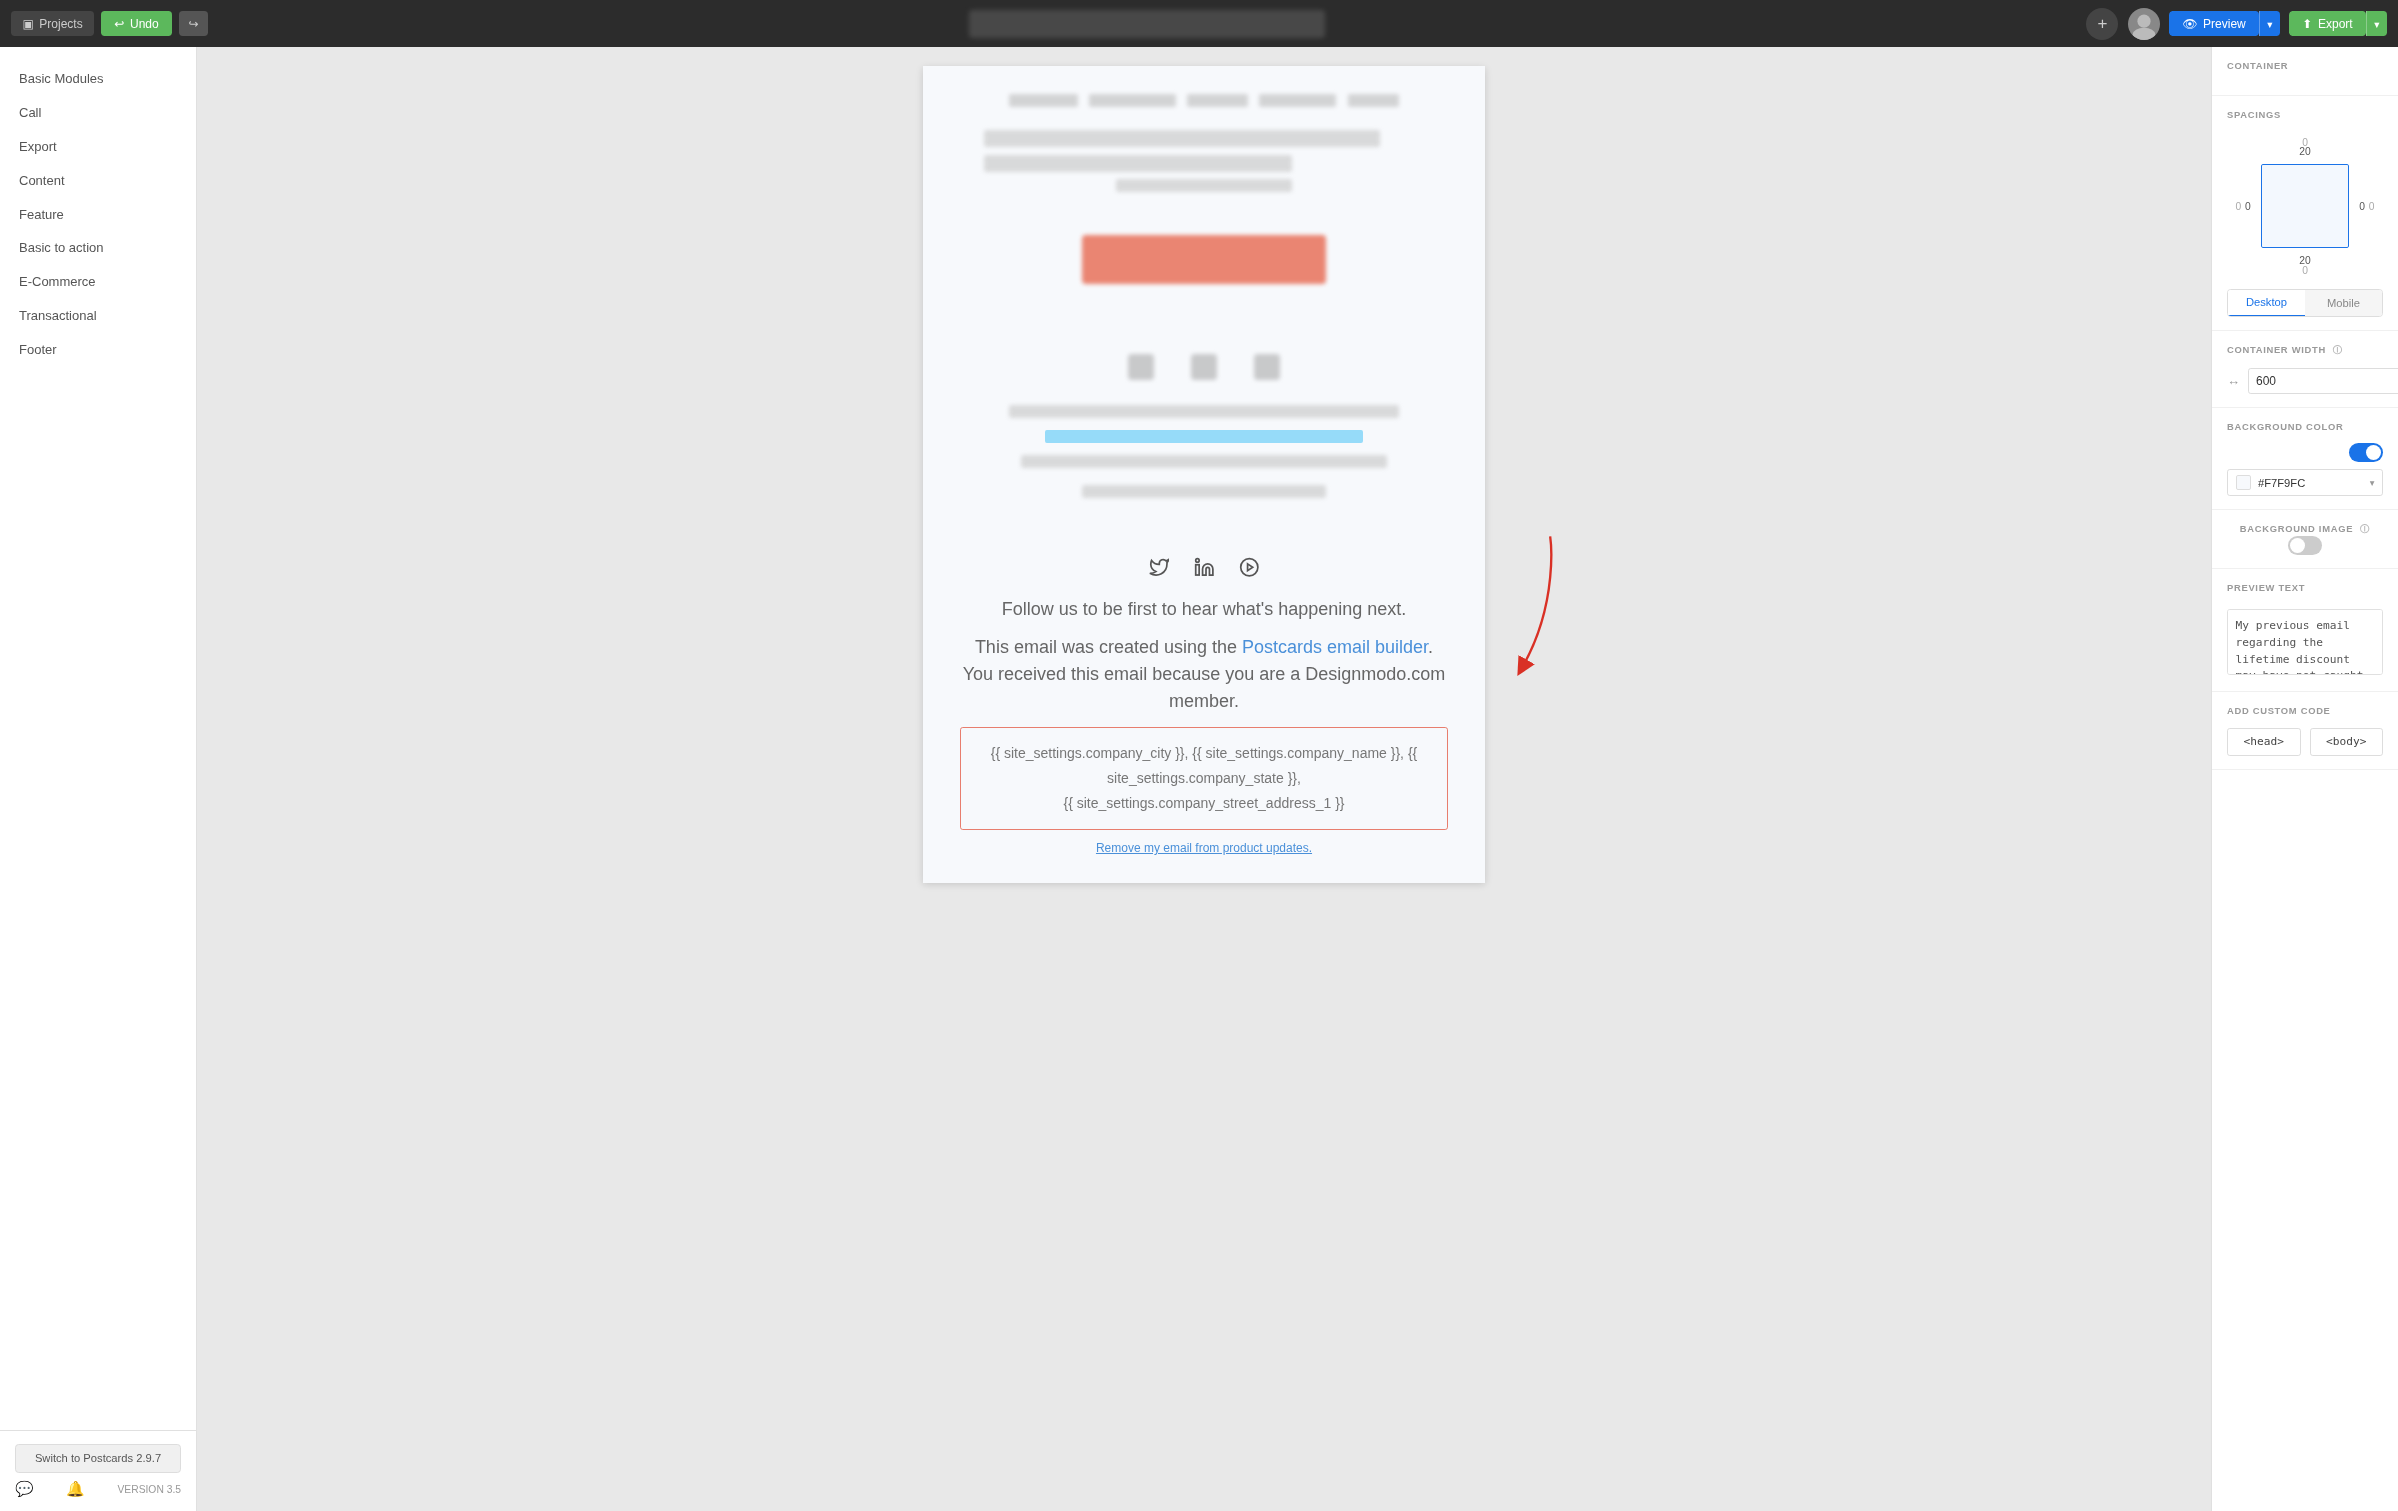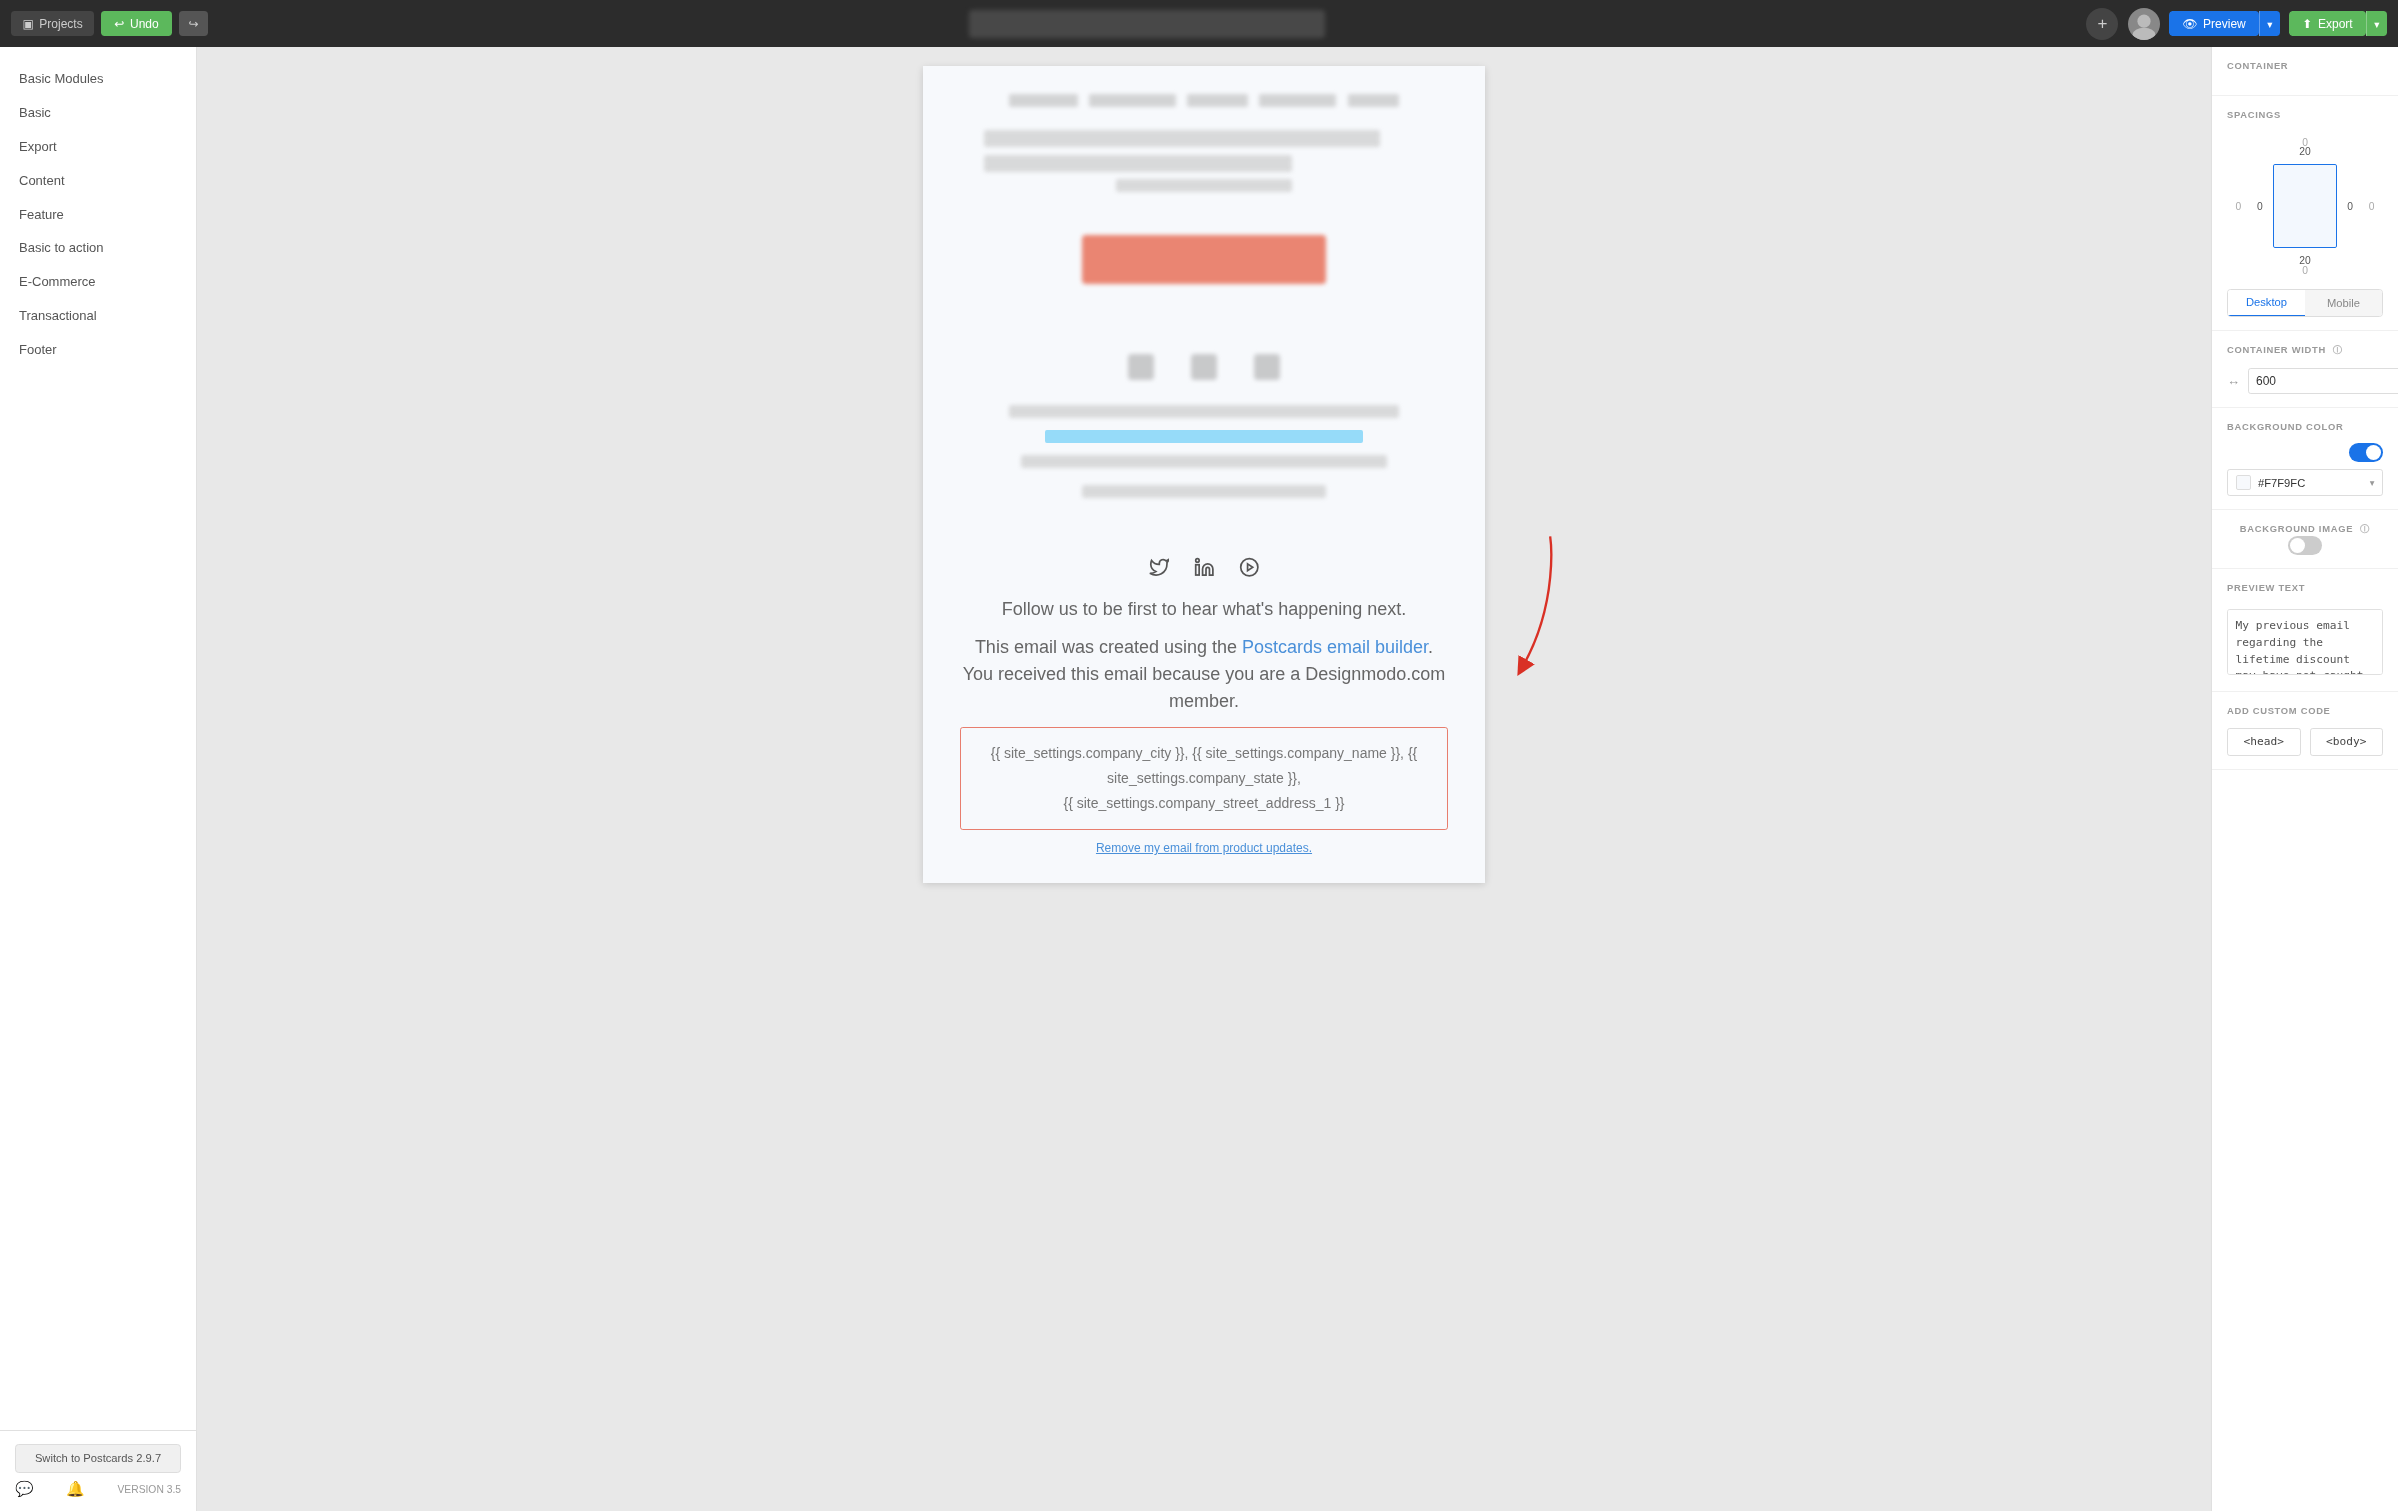--- a/index.html
+++ b/index.html
@@ -338,21 +338,21 @@
       margin: 0 auto;
     }
     .spacing-outer {
       position: absolute;
       inset: 0;
       display: flex;
       align-items: center;
       justify-content: center;
     }
     .spacing-inner-box {
-      width: 64px;
+      width: 88px;
       height: 84px;
       border: 1.9px solid #1a73e8;
       border-radius: 1.9px;
       background: rgba(26,115,232,0.05);
       position: relative;
       display: flex;
       align-items: center;
       justify-content: center;
     }
     .spacing-label {
@@ -546,21 +546,21 @@
 </div>
 
 <div class="main-layout">
 
   <div class="left-sidebar">
     <div class="sidebar-items">
       <div class="sidebar-item">
         <span>Basic Modules</span>
       </div>
       <div class="sidebar-item">
-        <span>Basic</span>
+        <span>Call</span>
       </div>
       <div class="sidebar-item">
         <span>Export</span>
       </div>
       <div class="sidebar-item">
         <span>Content</span>
       </div>
       <div class="sidebar-item">
         <span>Feature</span>
       </div>

